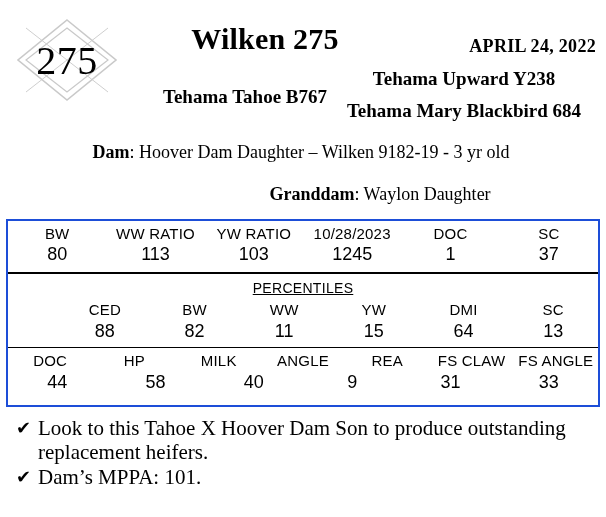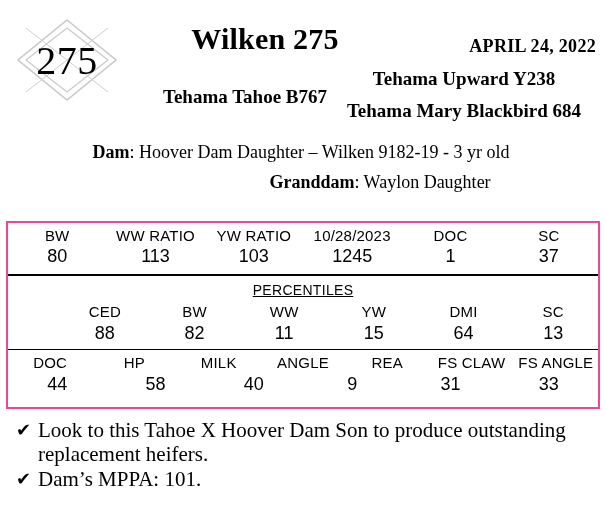--- a/index.html
+++ b/index.html
@@ -100,32 +100,32 @@
   .ped-line {
     text-align: center;
     font-size: 18px;
     line-height: 1.35;
     padding-right: 4px;
   }
   .ped-line.dam {
     margin-top: 4px;
   }
   .ped-line.granddam {
-    margin-top: 6px;
+    margin-top: 18px;
     padding-right: 6px;
     padding-left: 160px;
   }
   .ped-label {
     font-weight: bold;
   }
 
   
   .epd-table {
-    margin: 26px 6px 0 6px;
-    border: 2px solid #ec4899;
+    margin: 12px 6px 0 6px;
+    border: 2px solid #1d4ed8;
   }
   .epd-block {
     border-bottom: 2px solid #000;
     padding: 4px 0 6px 0;
   }
   .epd-block:last-child {
     border-bottom: none;
   }
   .epd-row {
     display: flex;

